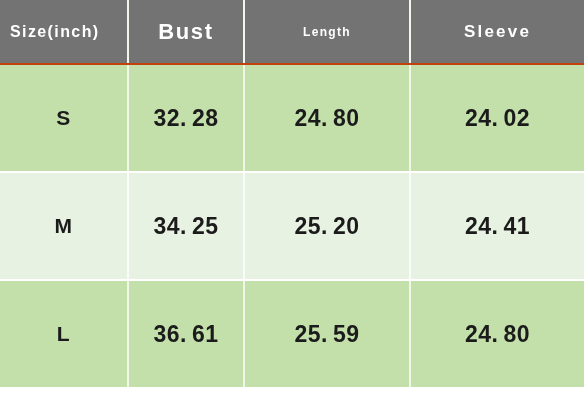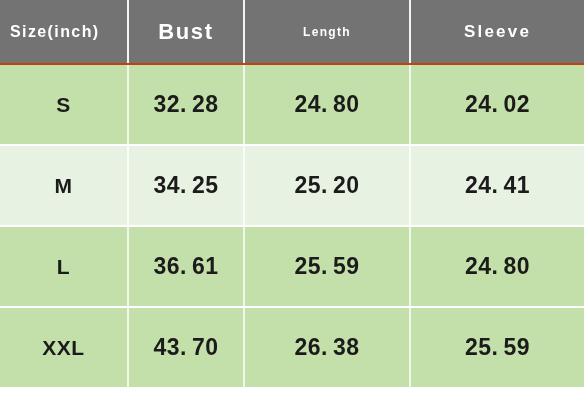--- a/index.html
+++ b/index.html
@@ -130,22 +130,16 @@
         <td class="c-num">34<span class="dot">.</span>25</td>
         <td class="c-num">25<span class="dot">.</span>20</td>
         <td class="c-num">24<span class="dot">.</span>41</td>
       </tr>
       <tr class="tint-dark">
         <td class="c-size">L</td>
         <td class="c-num">36<span class="dot">.</span>61</td>
         <td class="c-num">25<span class="dot">.</span>59</td>
         <td class="c-num">24<span class="dot">.</span>80</td>
       </tr>
-      <tr class="tint-dark">
-        <td class="c-size">XXL</td>
-        <td class="c-num">43<span class="dot">.</span>70</td>
-        <td class="c-num">26<span class="dot">.</span>38</td>
-        <td class="c-num">25<span class="dot">.</span>59</td>
-      </tr>
     </tbody>
 </table>
 
 <div class="footer-space"></div>
 
 </body></html>

